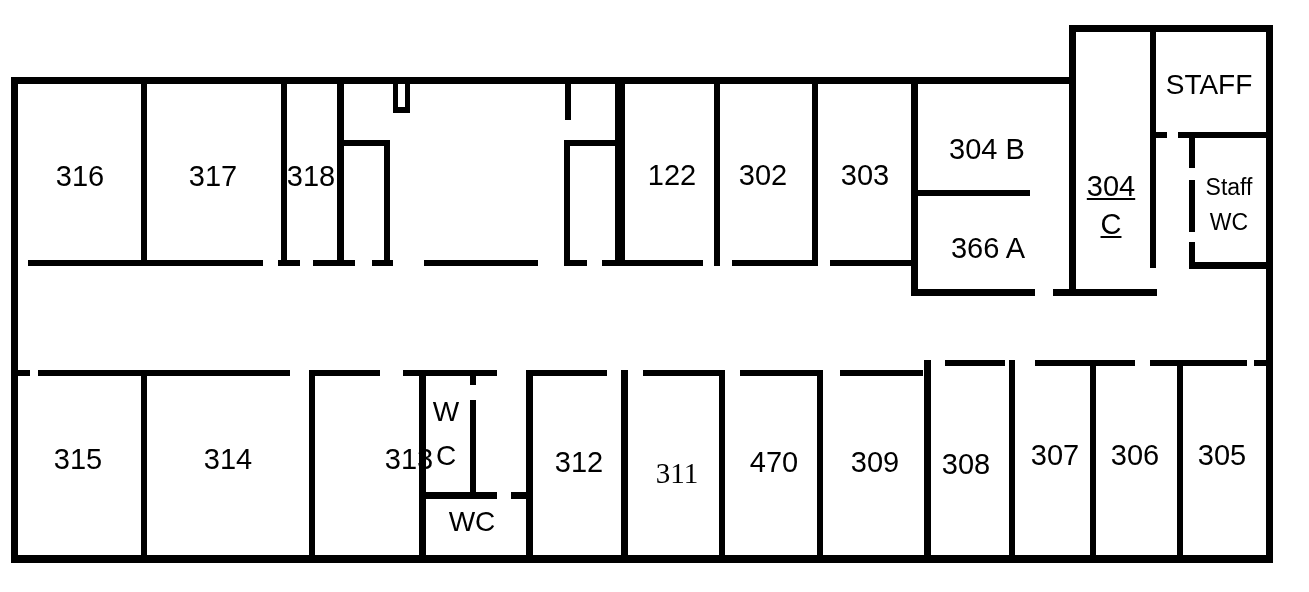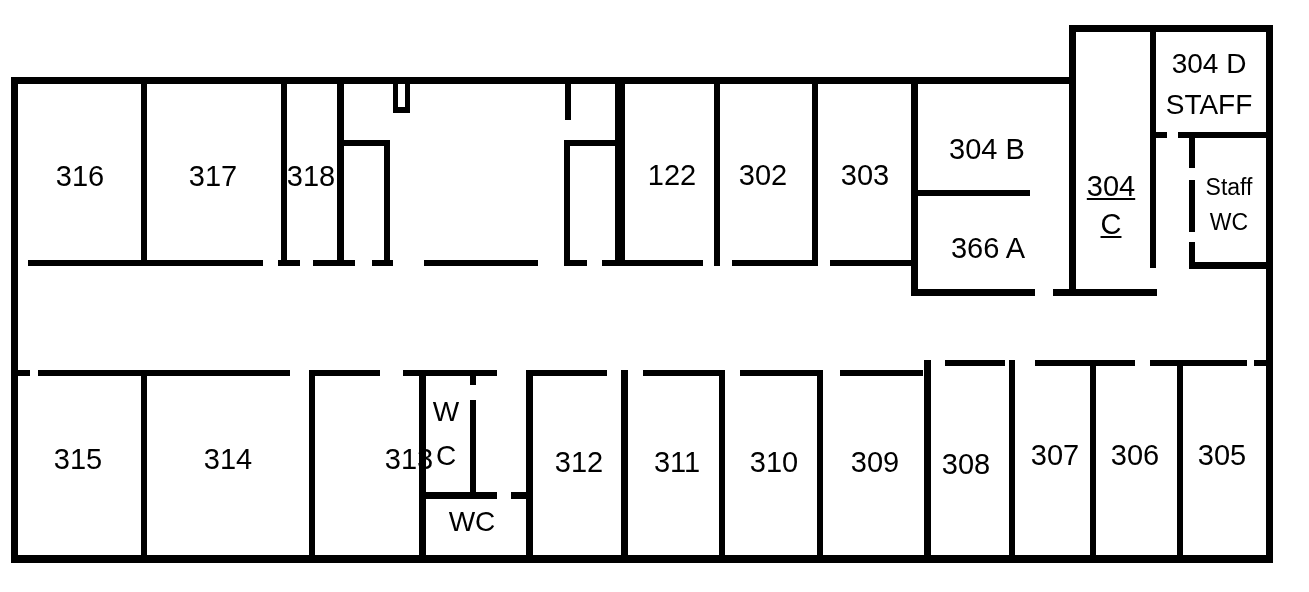--- a/index.html
+++ b/index.html
@@ -121,42 +121,41 @@
   <div class="lbl" style="left:865px; top:175px;">303</div>
   <div class="lbl" style="left:987px; top:149px;">304 B</div>
   <div class="lbl" style="left:988px; top:248px;">366 A</div>
 
   <div class="lbl lbl-304c" style="left:1111px; top:205px;text-decoration:underline;">
     <span class="line">304</span>
     <span class="line">C</span>
   </div>
 
   <div class="lbl lbl-304d" style="left:1209px; top:84px;">
-    <span class="line">304 D</span>
     <span class="line">STAFF</span>
   </div>
 
   <div class="lbl lbl-staffwc" style="left:1229px; top:205px;">
     <span class="line">Staff</span>
     <span class="line">WC</span>
   </div>
 
   <div class="lbl" style="left:78px; top:459px;">315</div>
   <div class="lbl" style="left:228px; top:459px;">314</div>
   <div class="lbl" style="left:366px; top:459px;margin-left:43px;">313</div>
 
   <div class="lbl lbl-wc-upper" style="left:446px; top:434px;">
     <span class="line">W</span>
     <span class="line">C</span>
   </div>
 
   <div class="lbl lbl-wc-lower" style="left:472px; top:522px;">WC</div>
 
   <div class="lbl" style="left:579px; top:462px;">312</div>
-  <div class="lbl" style="left:677px; top:462px;">311</div>
-  <div class="lbl" style="left:774px; top:462px;">310</div>
+  <div class="lbl" style="left:677px; top:473px;font-family:Liberation Serif, serif;">311</div>
+  <div class="lbl" style="left:774px; top:462px;">470</div>
   <div class="lbl" style="left:875px; top:462px;">309</div>
   <div class="lbl" style="left:966px; top:464px;">308</div>
   <div class="lbl" style="left:1055px; top:455px;">307</div>
   <div class="lbl" style="left:1135px; top:455px;">306</div>
   <div class="lbl" style="left:1222px; top:455px;">305</div>
 
 </div>
 
 </body></html>

